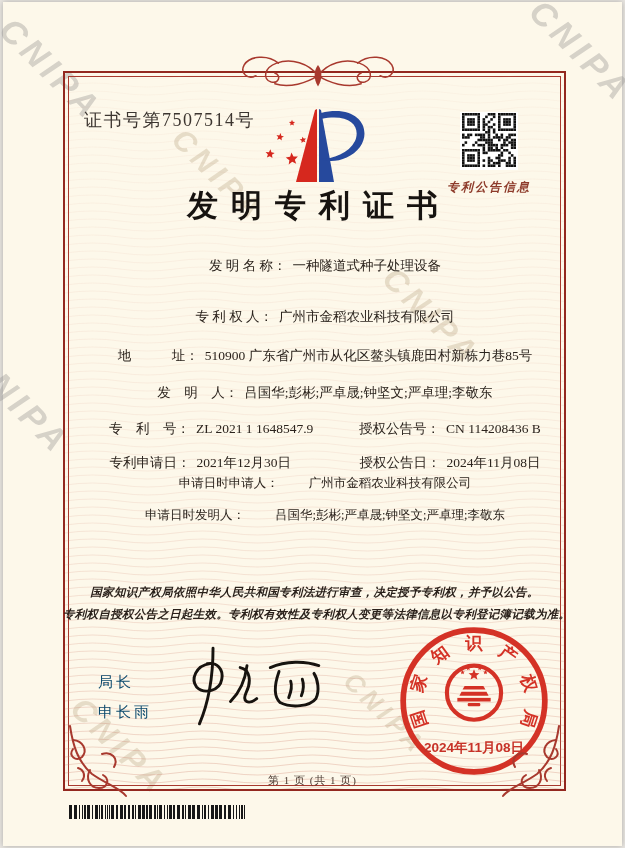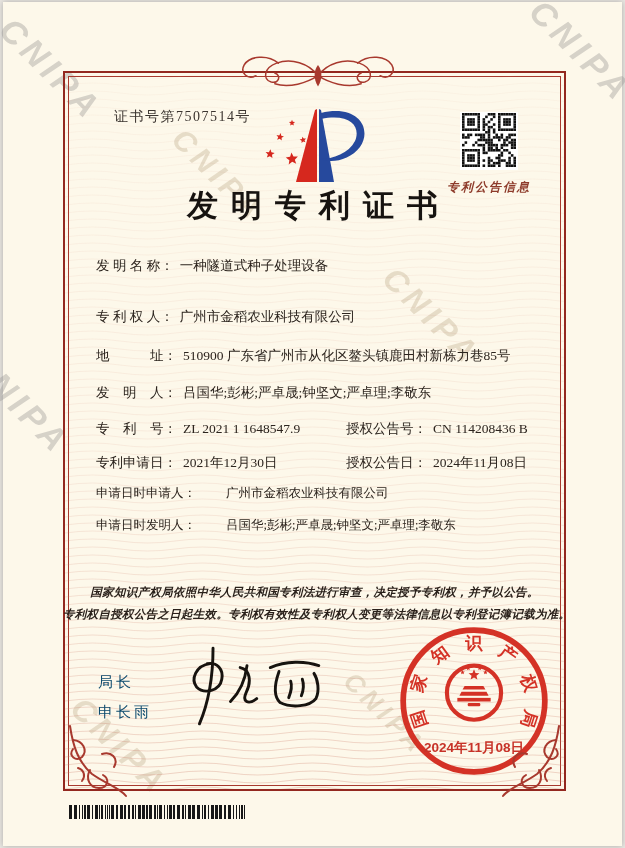--- a/index.html
+++ b/index.html
@@ -28,41 +28,41 @@
     border:2.5px solid #93281f;z-index:2;
   }
   .frame-inner{
     position:absolute;inset:3px;border:1px solid #a8392e;
   }
   .guilloche{
     position:absolute;inset:0;z-index:0;overflow:hidden;
   }
   .content{position:absolute;inset:0;z-index:3;}
   .cert-no{
-    position:absolute;left:111px;top:106px;
-    font-size:14px;color:#3c3530;letter-spacing:1.5px;
+    position:absolute;left:81px;top:106px;
+    font-size:18px;color:#3c3530;letter-spacing:1.5px;
   }
   .logo{position:absolute;left:256px;top:102px;width:118px;height:84px;}
   .qr-wrap{position:absolute;left:436px;top:110px;width:100px;text-align:center;}
   .qr{display:inline-block;width:56px;height:56px;background:#fff;padding:1px;}
   .qr-caption{
     margin-top:8px;font-size:12px;font-weight:700;font-style:italic;
     color:#8e3b2b;letter-spacing:2px;white-space:nowrap;
   }
   .title{
     position:absolute;left:0;right:0;top:183px;text-align:center;
     font-size:31px;font-weight:700;color:#171310;
     letter-spacing:13px;text-indent:13px;white-space:nowrap;
   }
   .fields{position:absolute;left:93px;top:253px;right:68px;font-size:13.5px;color:#2c241e;}
-  .row{display:flex;line-height:21px;white-space:nowrap;}
+  .row{display:flex;line-height:21px;white-space:nowrap;justify-content:center;}
   .row .lbl{flex:none;}
   .row .val{margin-left:6px;}
   .m1{margin-bottom:30px}.m2{margin-bottom:18px}.m3{margin-bottom:16px}
-  .m4{margin-bottom:15px}.m5{margin-bottom:13px}.m6{margin-bottom:10px}.m7{margin-bottom:11px}
+  .m4{margin-bottom:15px}.m5{margin-bottom:13px}.m6{}.m7{margin-bottom:11px}
   .cols{display:flex;}
   .col-l{flex:none;width:250px;display:flex;}
   .col-r{display:flex;}
   .row.small{font-size:12.5px;gap:24px;}
   .statement{
     position:absolute;left:60px;right:56px;top:579px;text-align:center;
     font-style:italic;font-weight:600;color:#2a211b;
   }
   .statement .line{font-size:11.5px;line-height:1.95;white-space:nowrap;letter-spacing:.3px;}
   .signer{
@@ -497,20 +497,21 @@
             <polygon points="83.00,42.20 83.61,43.66 85.19,43.79 83.98,44.82 84.35,46.36 83.00,45.53 81.65,46.36 82.02,44.82 80.81,43.79 82.39,43.66"></polygon>
           </g>
         <path d="M61,61 L83,61 L81,57.5 L63,57.5 Z"></path>
         <path d="M58,67 L86,67 L84,63 L60,63 Z"></path>
         <rect x="56" y="69" width="32" height="3.5"></rect>
         <rect x="66" y="74" width="12" height="3" rx="1"></rect>
       </g>
       <text x="72" y="121" text-anchor="middle" font-size="13" font-weight="bold" fill="#c4271d" font-family="'Liberation Sans','DejaVu Sans',sans-serif">2024年11月08日</text>
     </svg>
 
+    <div class="footer">第 1 页 (共 1 页)</div>
   </div>
 
   <svg class="barcode" width="178" height="14" id="barcode-svg">
       <rect x="0" y="0" width="3" height="14" fill="#171717"></rect>
       <rect x="5" y="0" width="3" height="14" fill="#171717"></rect>
       <rect x="10" y="0" width="1" height="14" fill="#171717"></rect>
       <rect x="13" y="0" width="1" height="14" fill="#171717"></rect>
       <rect x="15" y="0" width="2" height="14" fill="#171717"></rect>
       <rect x="18" y="0" width="3" height="14" fill="#171717"></rect>
       <rect x="23" y="0" width="1" height="14" fill="#171717"></rect>

